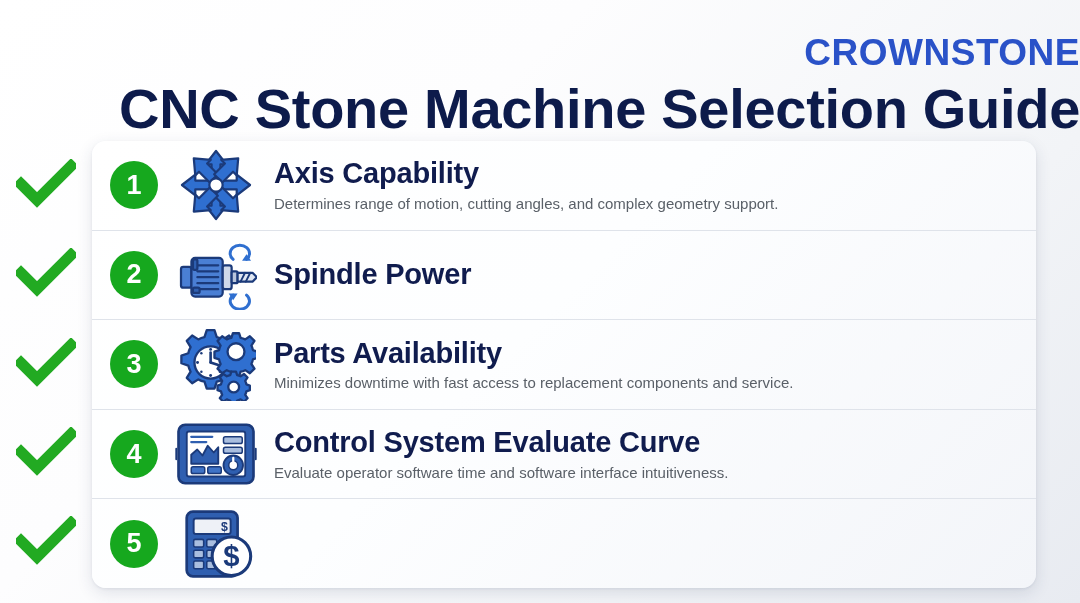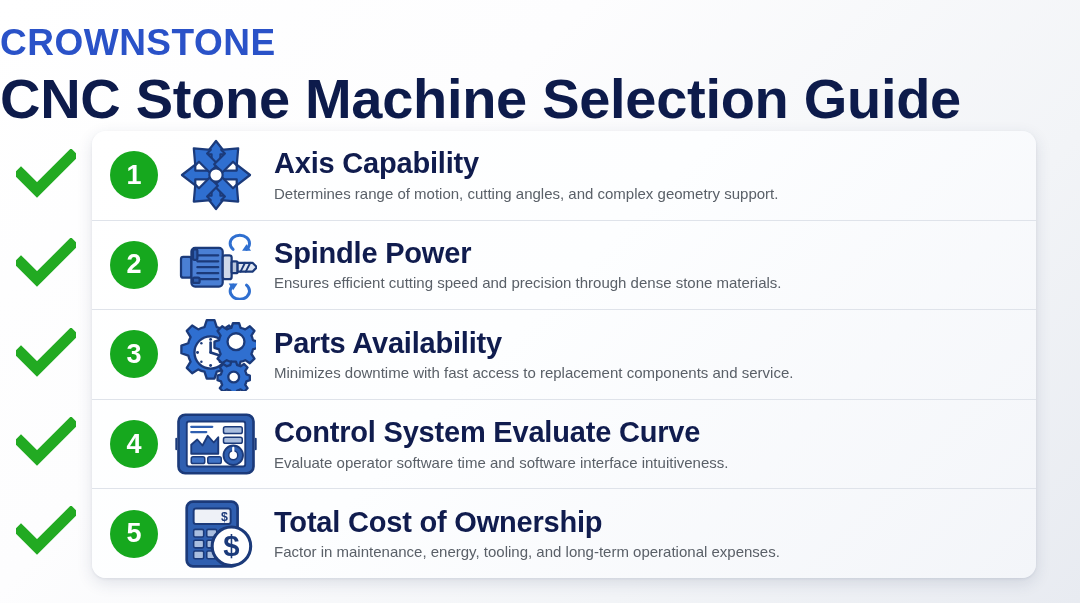--- a/index.html
+++ b/index.html
@@ -15,22 +15,23 @@
   }
   #infographic {
     position: relative;
     width: 1080px;
     height: 603px;
     box-sizing: border-box;
   }
 
   
   .header {
-    text-align: left;
+    text-align: right;
     padding-top: 22px;
+    margin-top: 10px;
   }
   .brand {
     font-size: 37px;
     font-weight: 700;
     letter-spacing: 0.5px;
     color: #2a52c8;
     line-height: 1.12;
     font-family: "Liberation Sans", sans-serif;
   }
   .main-title {
@@ -247,21 +248,20 @@
             <path d="M78 74 A13 11 0 1 0 96 74"></path>
           </g>
           <g fill="#2f6fd0">
             <path d="M96 19 L102 28 L90 28 Z"></path>
             <path d="M78 81 L72 72 L84 72 Z"></path>
           </g>
         </svg>
       </div>
       <div class="text-cell">
         <div class="row-title">Spindle Power</div>
-        <div class="row-desc">Ensures efficient cutting speed and precision through dense stone materials.</div>
       </div>
     </div>
 
     <div class="row">
       <div class="badge">3</div>
       <div class="icon-cell">
         <svg width="80" height="74" viewBox="0 0 104 96" aria-hidden="true">
 
           <g fill="#2f6fd0" stroke="#1b3a7a" stroke-width="3" stroke-linejoin="round">
             <path d="M40 4 h10 l3 9 a28 28 0 0 1 8 3 l8-5 7 7 -5 8 a28 28 0 0 1 3 8 l9 3 v10 l-9 3 a28 28 0 0 1 -3 8 l5 8 -7 7 -8 -5 a28 28 0 0 1 -8 3 l-3 9 h-10 l-3 -9 a28 28 0 0 1 -8 -3 l-8 5 -7 -7 5 -8 a28 28 0 0 1 -3 -8 l-9 -3 v-10 l9 -3 a28 28 0 0 1 3 -8 l-5 -8 7 -7 8 5 a28 28 0 0 1 8 -3 Z"></path>
@@ -352,20 +352,16 @@
             <rect x="53" y="56" width="13" height="10" rx="2"></rect>
             <rect x="19" y="70" width="13" height="10" rx="2"></rect>
             <rect x="36" y="70" width="13" height="10" rx="2"></rect>
             <rect x="53" y="70" width="13" height="10" rx="2"></rect>
           </g>
 
           <circle cx="68" cy="64" r="25" fill="#ffffff" stroke="#1b3a7a" stroke-width="4"></circle>
           <text x="68" y="77" font-family="'Liberation Sans', sans-serif" font-size="38" font-weight="700" fill="#1b3a7a" text-anchor="middle">$</text>
         </svg>
       </div>
-      <div class="text-cell">
-        <div class="row-title">Total Cost of Ownership</div>
-        <div class="row-desc">Factor in maintenance, energy, tooling, and long-term operational expenses.</div>
-      </div>
     </div>
 
   </div>
 </div>
 
 </body></html>

